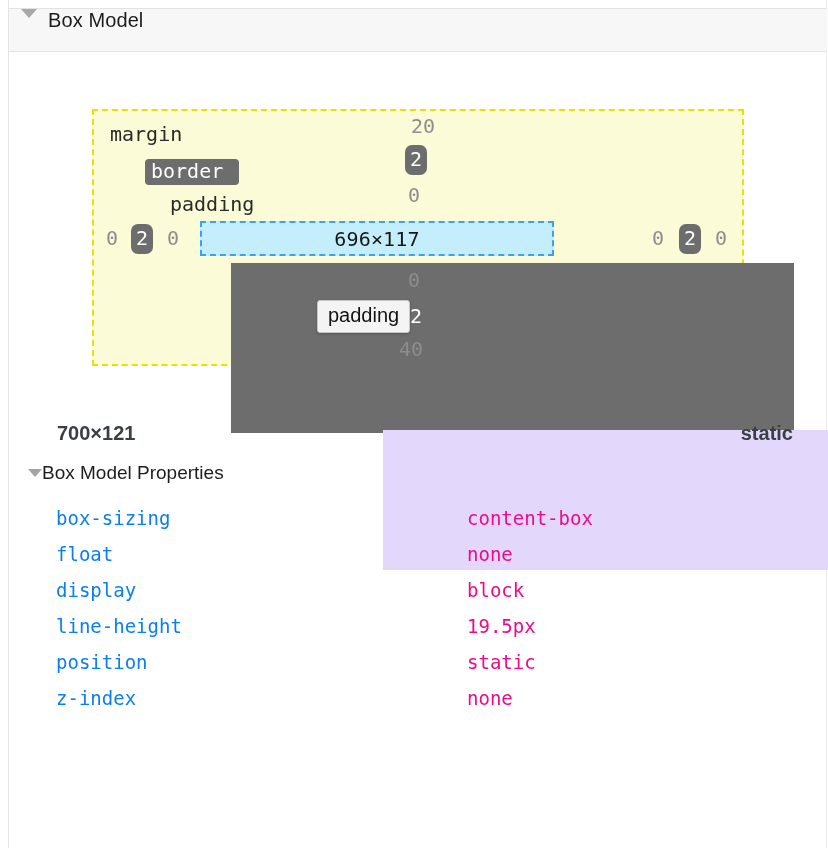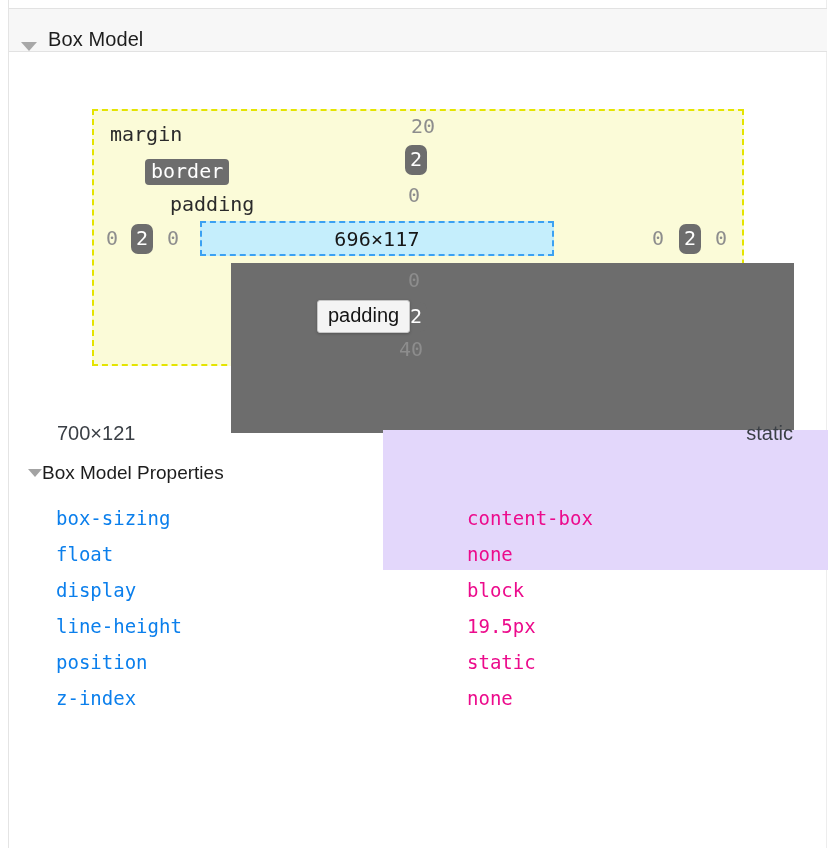--- a/index.html
+++ b/index.html
@@ -38,21 +38,21 @@
   }
 
   
   .panel-header {
     position: absolute;
     left: 9px; top: 8px;
     width: 818px; height: 44px;
     background: #f7f7f7;
     border-top: 1px solid #e2e2e2;
     border-bottom: 1px solid #e2e2e2;
-    display: flex; align-items: flex-end;
+    display: flex; align-items: flex-start;
   }
   .twisty {
     width: 0; height: 0;
     border-left: 8px solid transparent;
     border-right: 8px solid transparent;
     border-top: 9px solid #a8a8a8;
     margin-left: 12px;
     flex: 0 0 auto;
   }
   .panel-header-title {
@@ -104,21 +104,21 @@
     position: absolute;
     font-family: "DejaVu Sans Mono", monospace;
     font-size: 20px;
     white-space: nowrap;
   }
   .label-margin  { left: 110px; top: 122px; color: #2a2a2a; }
   .label-border  {
     left: 145px; top: 159px;
     color: #ffffff;
     background: #6d6d6d;
-    padding: 0 6px 2px 6px;
+    padding: 0 16px 2px 6px;
     border-radius: 4px;
   }
   .label-padding { left: 170px; top: 192px; color: #2a2a2a; }
 
   
   .val {
     position: absolute;
     font-family: "DejaVu Sans Mono", monospace;
     font-size: 20px;
     color: #8d8d8d;
@@ -171,20 +171,21 @@
   
   .summary {
     position: absolute;
     left: 9px; top: 422px;
     width: 800px;
     display: flex; align-items: center; justify-content: space-between;
   }
   .summary-size, .summary-position {
     font-size: 20px;
     color: #3a3f45;
+    font-weight: bold;
   }
   .summary-size { margin-left: 48px; }
   .summary-position { margin-right: 16px; }
 
   
   .props-header {
     position: absolute;
     left: 28px; top: 462px;
     display: flex; align-items: center;
   }

